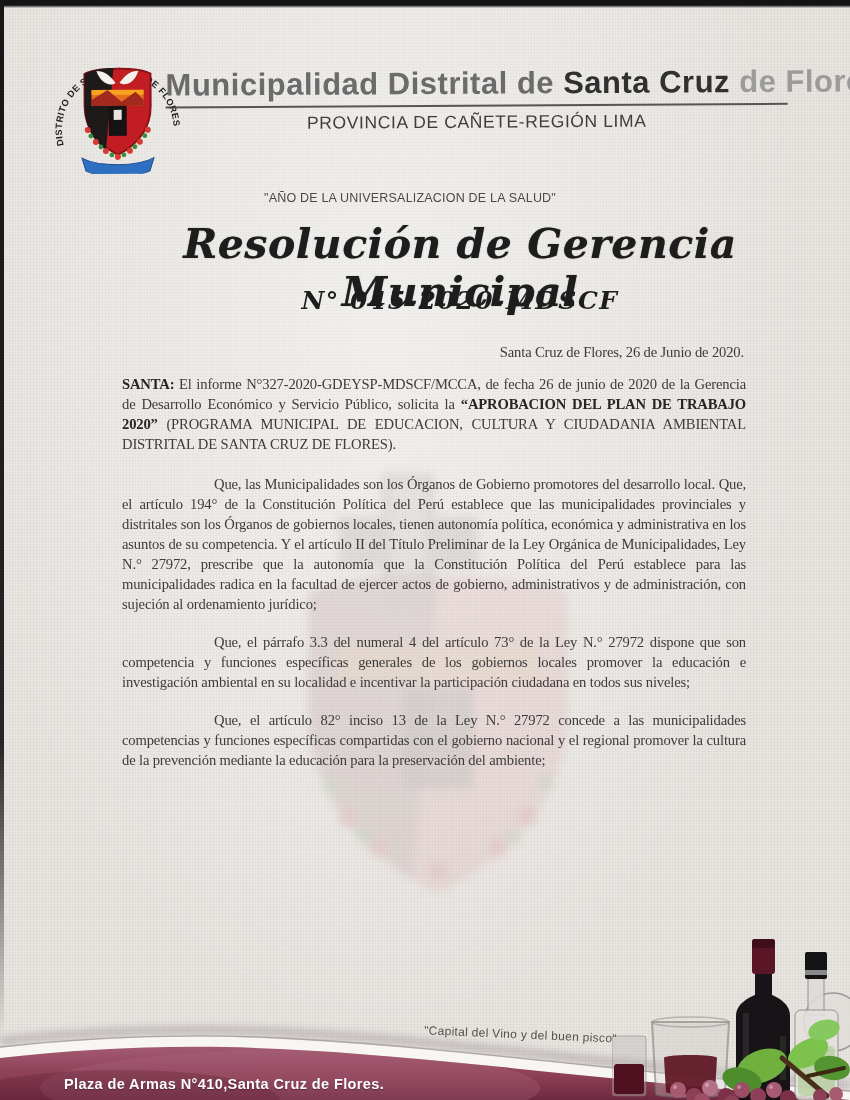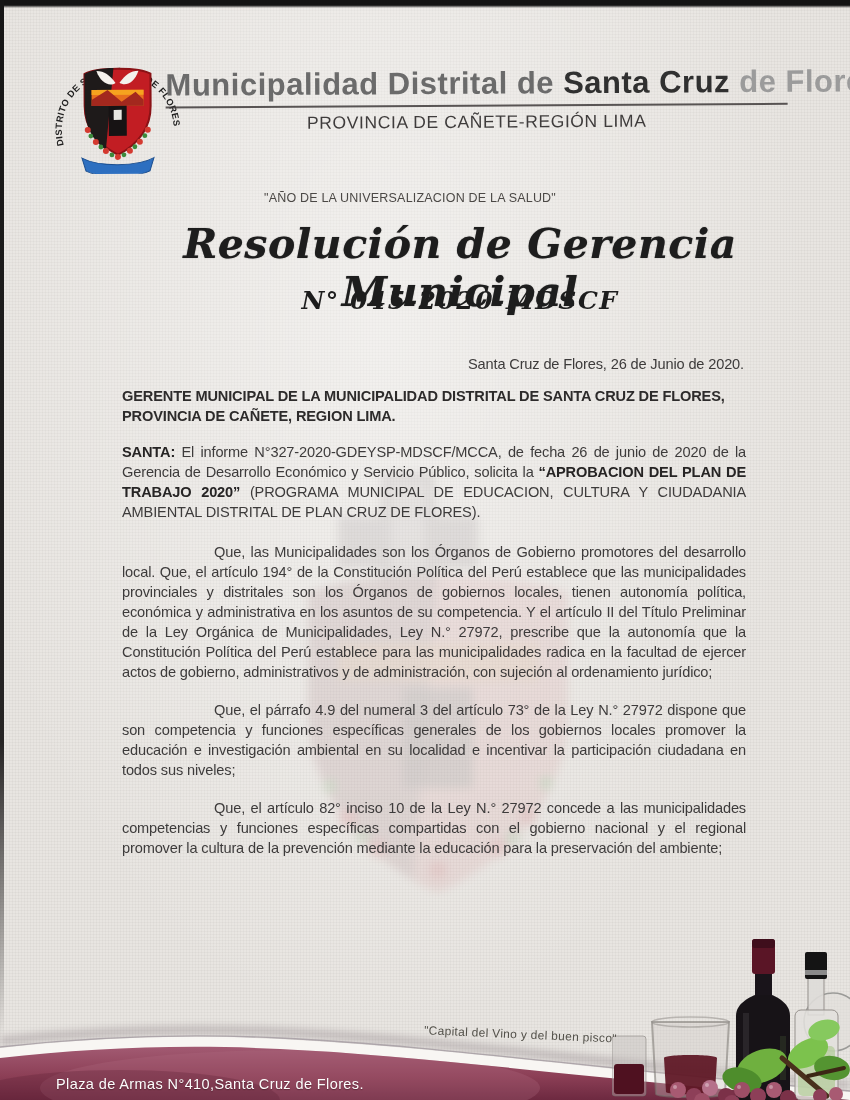--- a/index.html
+++ b/index.html
@@ -35,38 +35,38 @@
     font-size:12.5px;color:#4b4845;letter-spacing:.2px;z-index:3;}
   .script-title{position:absolute;left:60px;top:220px;width:800px;text-align:center;
     font-family:"DejaVu Serif",serif;font-style:italic;font-weight:bold;
     font-size:41px;color:#1d1d1d;letter-spacing:.5px;z-index:3;
     text-shadow:0 0 1px rgba(25,25,25,.6);}
   .res-number{position:absolute;left:60px;top:286px;width:800px;text-align:center;
     font-family:"DejaVu Serif",serif;font-style:italic;font-weight:bold;
     font-size:25px;color:#1d1d1d;letter-spacing:1.5px;z-index:3;}
 
   
-  .doc-body{position:absolute;left:122px;top:354px;width:624px;z-index:3;
-    font-size:14.6px;line-height:20px;color:#3d3b3b;letter-spacing:-0.15px;}
+  .doc-body{position:absolute;left:122px;top:342px;width:624px;z-index:3;
+    font-size:14.6px;line-height:20px;color:#3d3b3b;letter-spacing:-0.15px;font-family:Liberation Serif, serif;}
   .doc-body p{margin:0;}
   .dateline{text-align:right;padding-right:2px;margin-bottom:12px !important;}
   .addressee{font-weight:bold;color:#2d2b2b;margin-bottom:16px !important;}
   .par{text-align:justify;}
   .visto{margin-bottom:20px !important;}
   .visto b{color:#262424;}
   .considerando{font-weight:bold;color:#2d2b2b;margin-bottom:18px !important;}
   .indent{text-indent:92px;margin-bottom:18px !important;}
 
   
   .footer-wave{position:absolute;left:0;top:900px;width:850px;height:200px;z-index:4;}
   .still-life{position:absolute;left:612px;top:918px;width:238px;height:182px;z-index:5;}
   .slogan{position:absolute;left:424px;top:1028px;width:220px;z-index:6;
     font-size:12px;color:#53514a;transform:rotate(2.5deg);letter-spacing:.3px;}
-  .address{position:absolute;left:56px;top:1076px;z-index:6;
-    font-size:14.5px;font-weight:normal;color:#fdfdfd;letter-spacing:.4px;
+  .address{position:absolute;left:64px;top:1076px;z-index:6;
+    font-size:14.5px;font-weight:bold;color:#fdfdfd;letter-spacing:.4px;
     text-shadow:0 1px 1px rgba(40,10,20,.45);}
 </style>
 </head>
 <body>
 
 <div class="page">
 
   <div class="edge-top"></div>
   <div class="edge-left"></div>
 
@@ -143,25 +143,24 @@
       <div class="mast-sub">PROVINCIA DE CAÑETE-REGIÓN LIMA</div>
     </div>
   </div>
 
   <div class="motto">"AÑO DE LA UNIVERSALIZACION DE LA SALUD"</div>
   <div class="script-title">Resolución de Gerencia Municipal</div>
   <div class="res-number">N° 045-2020-MDSCF</div>
 
   <main class="doc-body">
     <p class="dateline">Santa Cruz de Flores, 26 de Junio de 2020.</p>
-    <p class="addressee">GERENTE MUNICIPAL DE LA MUNICIPALIDAD DISTRITAL DE SANTA CRUZ DE FLORES, PROVINCIA DE CAÑETE, REGION LIMA.</p>
-    <p class="par visto"><b>SANTA: </b><span>El informe N°327-2020-GDEYSP-MDSCF/MCCA, de fecha 26 de junio de 2020 de la Gerencia de Desarrollo Económico y Servicio Público, solicita la </span><b>“APROBACION DEL PLAN DE TRABAJO 2020”</b><span> (PROGRAMA MUNICIPAL DE EDUCACION, CULTURA Y CIUDADANIA AMBIENTAL DISTRITAL DE PLAN CRUZ DE FLORES).</span></p>
+    <p class="par visto"><b>SANTA: </b><span>El informe N°327-2020-GDEYSP-MDSCF/MCCA, de fecha 26 de junio de 2020 de la Gerencia de Desarrollo Económico y Servicio Público, solicita la </span><b>“APROBACION DEL PLAN DE TRABAJO 2020”</b><span> (PROGRAMA MUNICIPAL DE EDUCACION, CULTURA Y CIUDADANIA AMBIENTAL DISTRITAL DE SANTA CRUZ DE FLORES).</span></p>
     <p class="par indent">Que, las Municipalidades son los Órganos de Gobierno promotores del desarrollo local. Que, el artículo 194° de la Constitución Política del Perú establece que las municipalidades provinciales y distritales son los Órganos de gobiernos locales, tienen autonomía política, económica y administrativa en los asuntos de su competencia. Y el artículo II del Título Preliminar de la Ley Orgánica de Municipalidades, Ley N.° 27972, prescribe que la autonomía que la Constitución Política del Perú establece para las municipalidades radica en la facultad de ejercer actos de gobierno, administrativos y de administración, con sujeción al ordenamiento jurídico;</p>
-    <p class="par indent">Que, el párrafo 4.9 del numeral 3 del artículo 73° de la Ley N.° 27972 dispone que son competencia y funciones específicas generales de los gobiernos locales promover la educación e investigación ambiental en su localidad e incentivar la participación ciudadana en todos sus niveles;</p>
-    <p class="par indent">Que, el artículo 82° inciso 10 de la Ley N.° 27972 concede a las municipalidades competencias y funciones específicas compartidas con el gobierno nacional y el regional promover la cultura de la prevención mediante la educación para la preservación del ambiente;</p>
+    <p class="par indent">Que, el párrafo 3.3 del numeral 4 del artículo 73° de la Ley N.° 27972 dispone que son competencia y funciones específicas generales de los gobiernos locales promover la educación e investigación ambiental en su localidad e incentivar la participación ciudadana en todos sus niveles;</p>
+    <p class="par indent">Que, el artículo 82° inciso 13 de la Ley N.° 27972 concede a las municipalidades competencias y funciones específicas compartidas con el gobierno nacional y el regional promover la cultura de la prevención mediante la educación para la preservación del ambiente;</p>
   </main>
 
   <div class="footer-wave">
     <svg width="850" height="200" viewBox="0 0 850 200">
       <defs>
         <linearGradient id="mg" x1="0" y1="0" x2="0" y2="1">
           <stop offset="0" stop-color="#a25a72"></stop>
           <stop offset="0.55" stop-color="#8c3f56"></stop>
           <stop offset="1" stop-color="#6d2940"></stop>
         </linearGradient>

